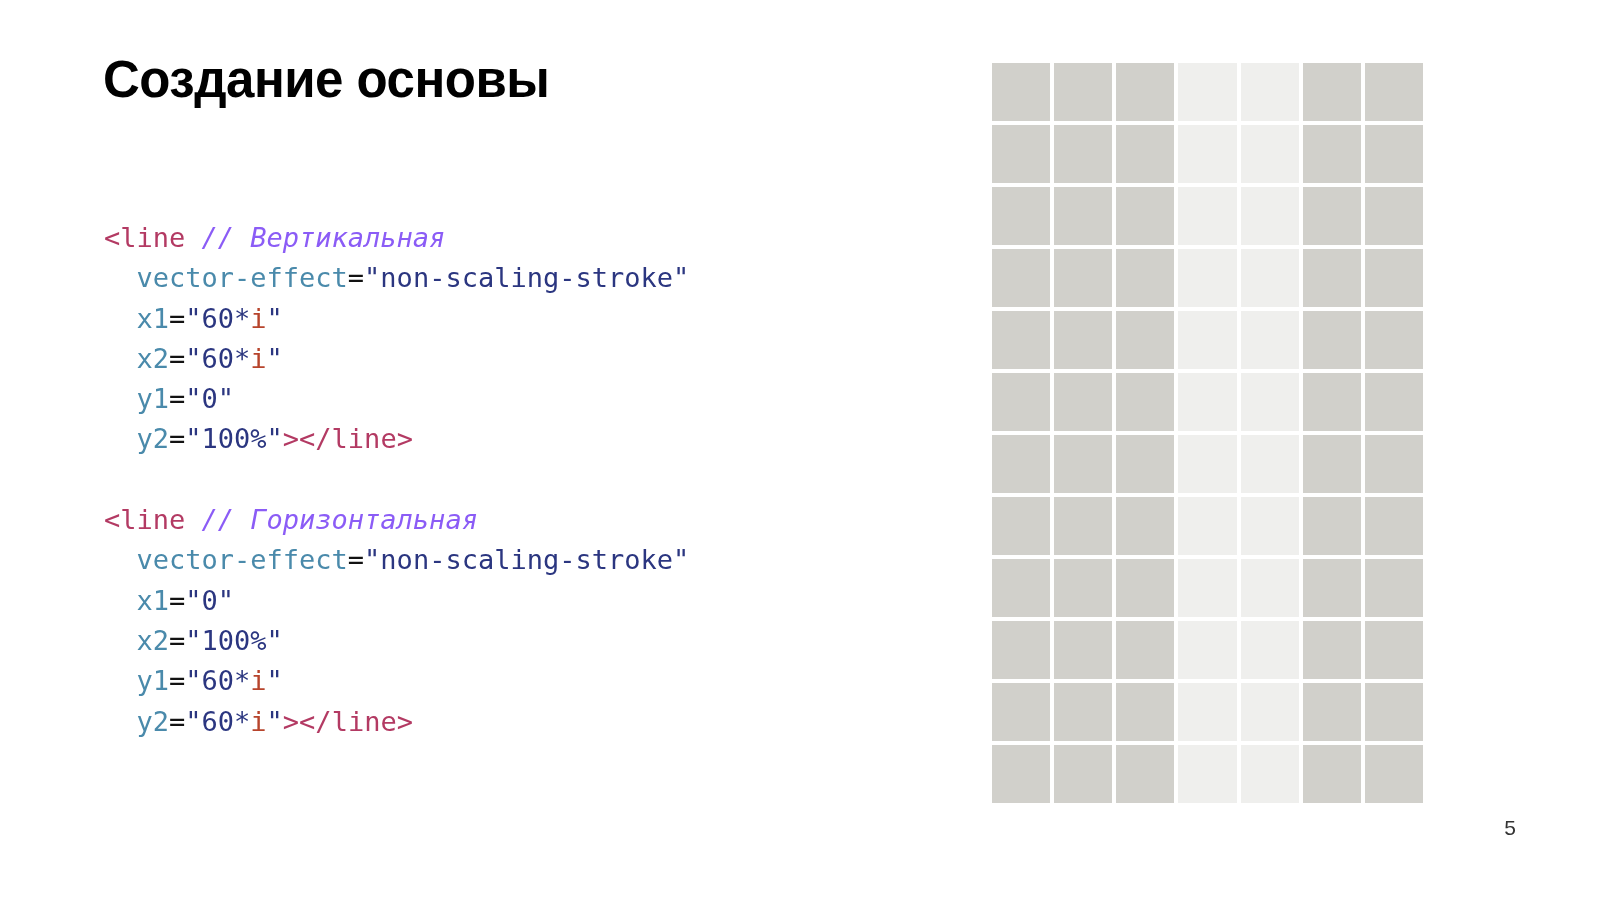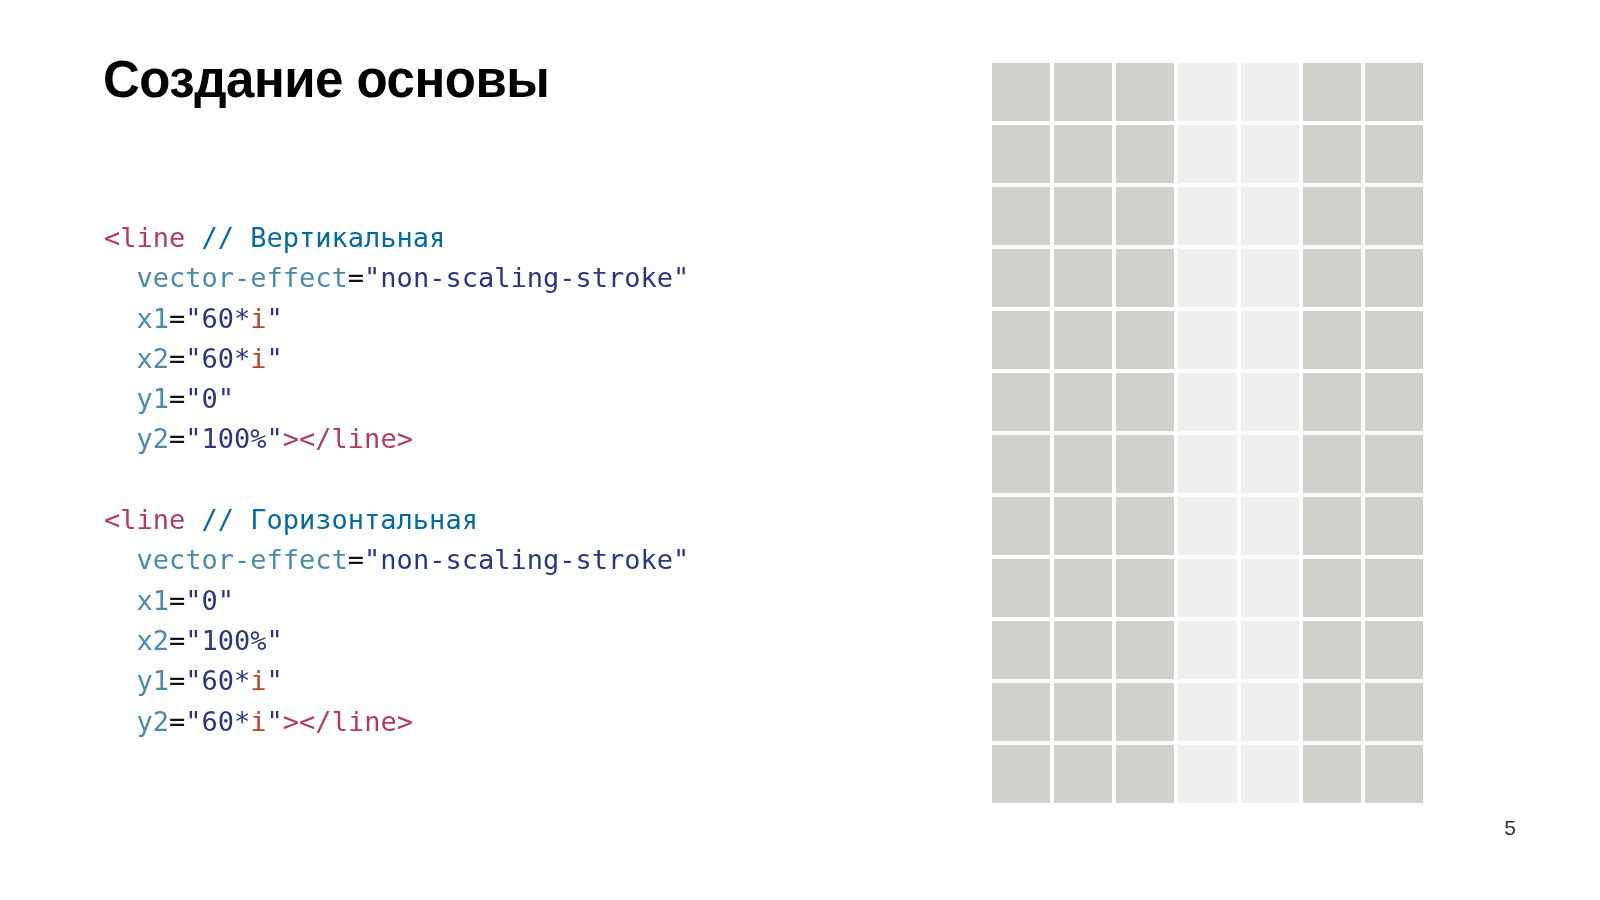--- a/index.html
+++ b/index.html
@@ -38,21 +38,21 @@
     font-family: "DejaVu Sans Mono", monospace;
     font-size: 27px;
     line-height: 40.3px;
     white-space: pre;
     color: #22316e;
   }
   .code-line { white-space: pre; }
   .code-line.blank { height: 40.3px; }
 
   .tok-tag      { color: #b33a63; }
-  .tok-comment  { color: #0369a1; }
+  .tok-comment  { color: #8b5cf6; font-style: italic; }
   .tok-attr     { color: #4a8aab; }
   .tok-eq       { color: #121212; }
   .tok-str      { color: #2b3680; }
   .tok-var      { color: #b7442c; }
 
   
   #grid-graphic {
     position: absolute;
     left: 992px;
     top: 63px;

